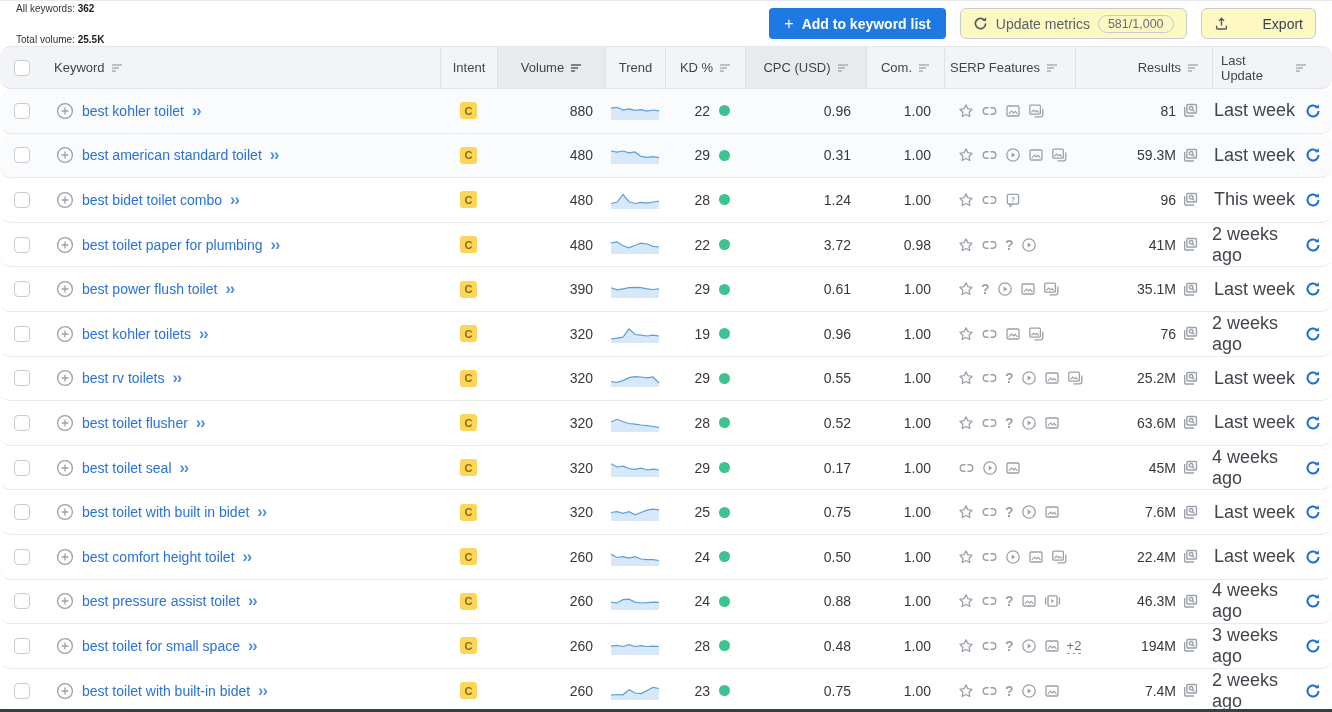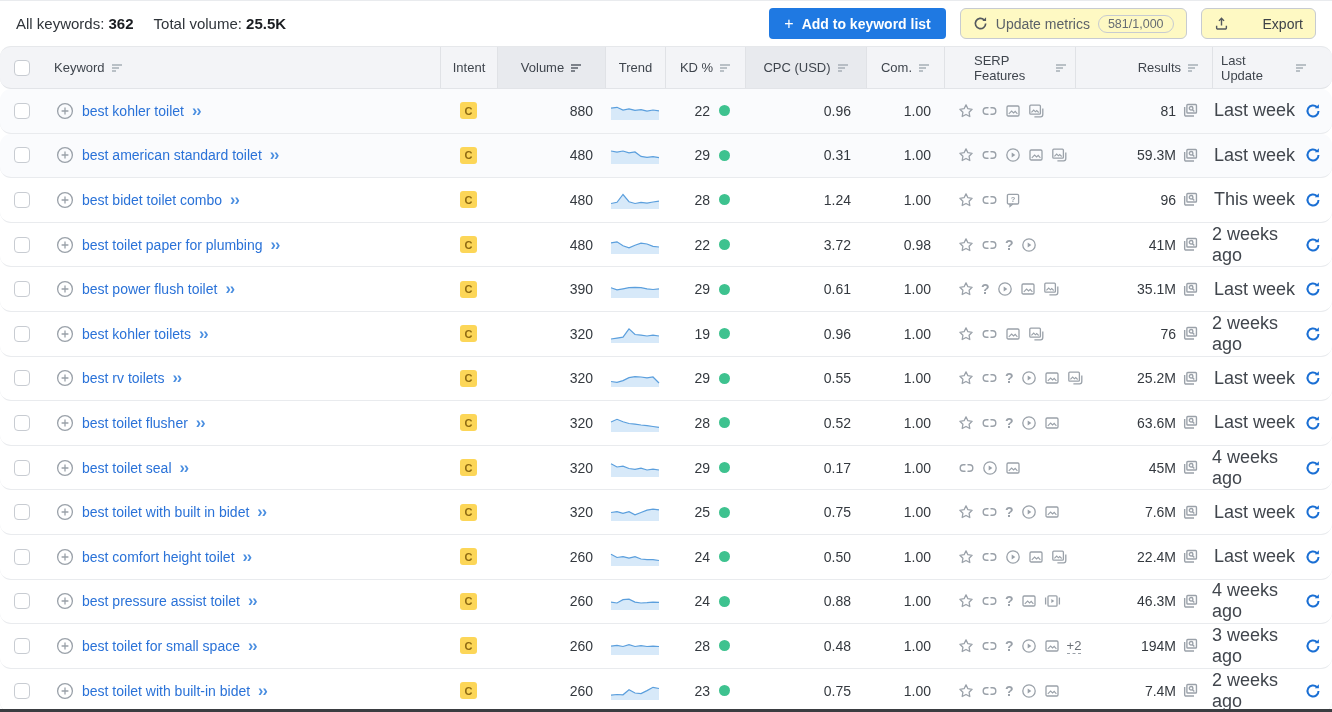--- a/index.html
+++ b/index.html
@@ -2,21 +2,21 @@
 <html style="--c-primary: #1f79e2; --c-link: #2a72d8; --c-intent: #fcd658; --c-kd: #3ec28f; --c-refresh: #1a6fd4;"><head>
 <meta charset="utf-8">
 <style>
   * { box-sizing: border-box; margin: 0; padding: 0; }
   html,body { background:#fff; }
   body { font-family: "Liberation Sans", sans-serif; width:1332px; }
   .app { width:1332px; height:712px; position:relative; overflow:hidden; border-top:1px solid #e9ebee; background:#fff; }
 
   
   .toolbar { height:45px; display:flex; align-items:center; padding:0 16px; }
-  .stats { display:flex; gap:20px; font-size:15px; color:#2f343a; }
+  .stats { display:flex; gap:20px; font-size:10px; color:#2f343a;flex-direction:column; }
   .stat b { font-weight:700; color:#1a1d21; }
   .actions { margin-left:auto; display:flex; align-items:center; gap:14px; }
   .btn { height:31px; display:flex; align-items:center; gap:8px; font-size:14px; cursor:pointer; border-radius:6px; }
   .btn-primary { background:var(--c-primary,#1f79e2); color:#fff; border:none; border-radius:4px; padding:0 15px; font-weight:700; }
   .btn-primary .plus { font-size:16px; font-weight:400; line-height:1; }
   .btn-outline { background:#fef9c3; border:1px solid #c7cbd1; color:#5b6168; padding:0 12px; }
   .btn-outline .bicon { display:flex; color:#53585e; }
   .quota { border:1px solid #c7cbd1; border-radius:11px; padding:1px 9px; font-size:12.5px; color:#676d74; }
   .btn-export { color:#3d4248;gap:34px; }
 
@@ -147,21 +147,21 @@
         </span>
       </div>
     <div class="hc sep center">
         <span>Com.</span>
         <span class="sort-icon">
           <svg width="12" height="10" viewBox="0 0 12 10" stroke-width="1.4">
             <path d="M1 2h10M1 5h7M1 8h4"></path>
           </svg>
         </span>
       </div>
-    <div class="hc sep" style="padding-left:29px;">
+    <div class="hc sep" style="padding-left:5px;">
         <span>SERP Features</span>
         <span class="sort-icon">
           <svg width="12" height="10" viewBox="0 0 12 10" stroke-width="1.4">
             <path d="M1 2h10M1 5h7M1 8h4"></path>
           </svg>
         </span>
       </div>
     <div class="hc sep right" style="padding-right:13px;">
         <span>Results</span>
         <span class="sort-icon">

